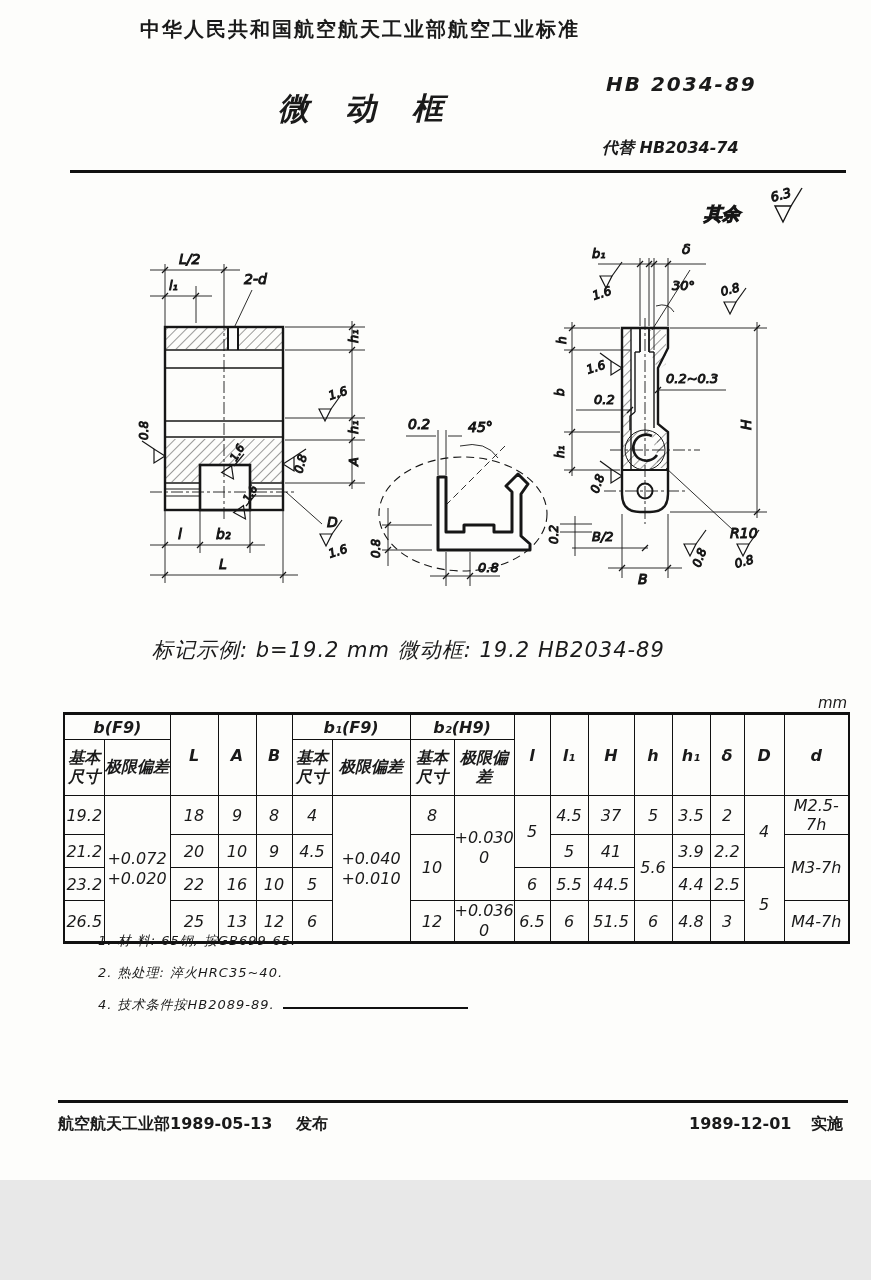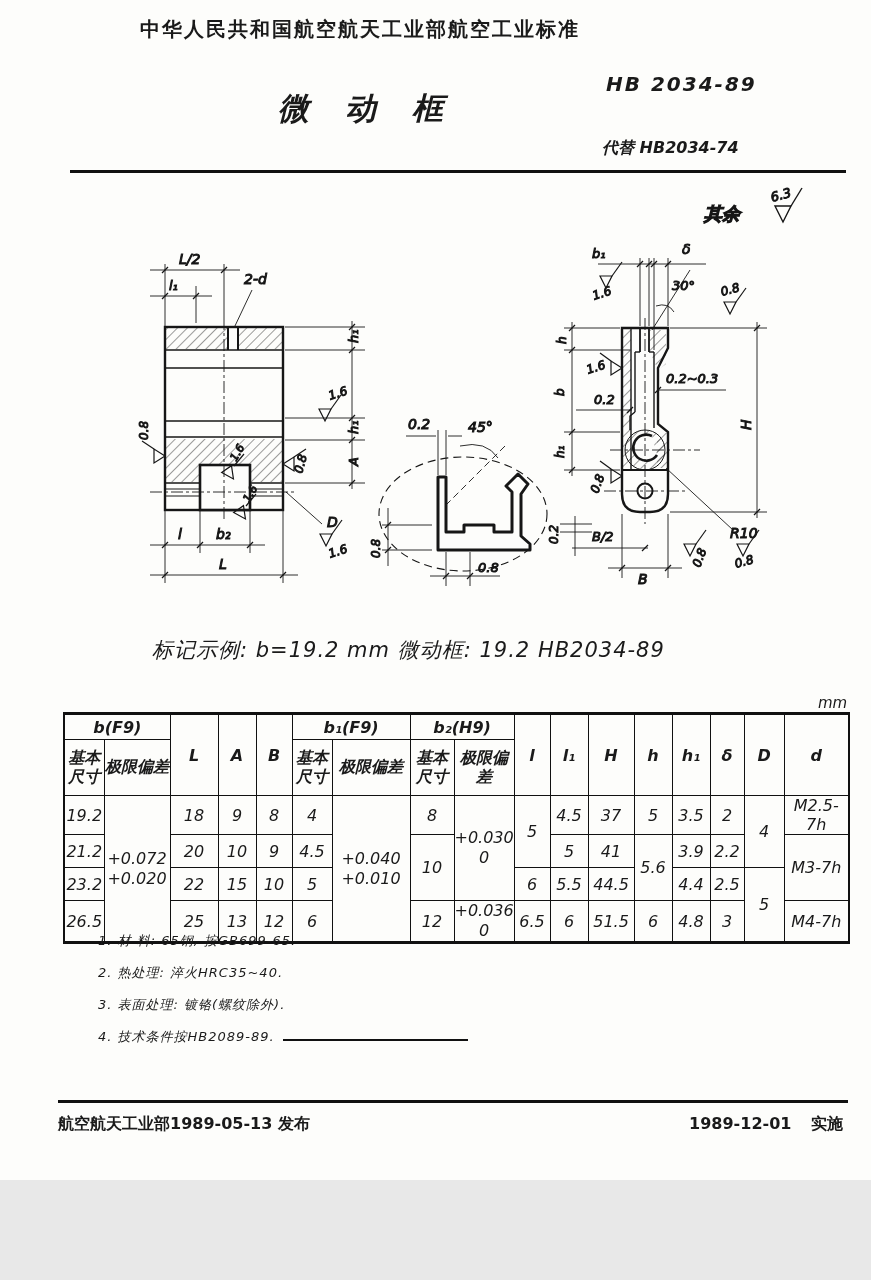--- a/index.html
+++ b/index.html
@@ -28,21 +28,21 @@
   .th-sub { height:56px; font-size:13.5px; line-height:1.15; font-style:normal; font-weight:bold; padding:2px 1px; }
   .row-d td { height:33px; }
   .tol { white-space:pre-line; font-size:13px; line-height:1.25; text-align:left; padding-left:6px; }
 
   .notes { position:absolute; left:98px; top:932px; width:600px; }
   .notes div { font-size:13px; font-style:italic; margin-bottom:14px; letter-spacing:1px; }
   .note4-underline { display:inline-block; width:185px; height:0; border-bottom:2.5px solid #111; vertical-align:baseline; margin-left:8px; }
 
   .rule-bottom { position:absolute; left:58px; top:1100px; width:790px; height:3px; background:#111; }
   .footer-left { position:absolute; left:58px; top:1114px; font-size:16px; font-weight:bold; }
-  .footer-left .lbl { }
+  .footer-left .lbl { margin-left:18px; }
   .footer-right { position:absolute; right:28px; top:1114px; font-size:16px; font-weight:bold; }
   .footer-right .lbl { margin-left:14px; }
   .page-no { position:absolute; left:72px; top:1180px; font-size:19px; font-weight:bold; font-style:italic; }
 </style>
 </head>
 <body>
 
 <div class="page">
 
   <div class="org-line">中华人民共和国航空航天工业部航空工业标准</div>
@@ -391,21 +391,21 @@
       <td>5</td>
       <td>41</td>
       <td rowspan="2">5.6</td>
       <td>3.9</td>
       <td>2.2</td>
       <td rowspan="2">M3-7h</td>
     </tr>
     <tr class="row-d">
       <td>23.2</td>
       <td>22</td>
-      <td>15</td>
+      <td>16</td>
       <td>10</td>
       <td>5</td>
       <td>6</td>
       <td>5.5</td>
       <td>44.5</td>
       <td>4.4</td>
       <td>2.5</td>
       <td rowspan="2">5</td>
     </tr>
     <tr class="row-d">
@@ -424,21 +424,20 @@
       <td>4.8</td>
       <td>3</td>
       <td>M4-7h</td>
     </tr>
   </tbody>
     </table>
 
   <div class="notes">
     <div>1. 材  料: 65钢, 按GB699-65.</div>
     <div>2. 热处理: 淬火HRC35~40.</div>
-    <div>3. 表面处理: 镀铬(螺纹除外).</div>
     <div><span>4. 技术条件按HB2089-89.</span><span class="note4-underline"></span></div>
   </div>
 
   <div class="rule-bottom"></div>
   <div class="footer-left">
     <span>航空航天工业部1989-05-13</span>
     <span class="lbl">发布</span>
   </div>
   <div class="footer-right">
     <span>1989-12-01</span>

